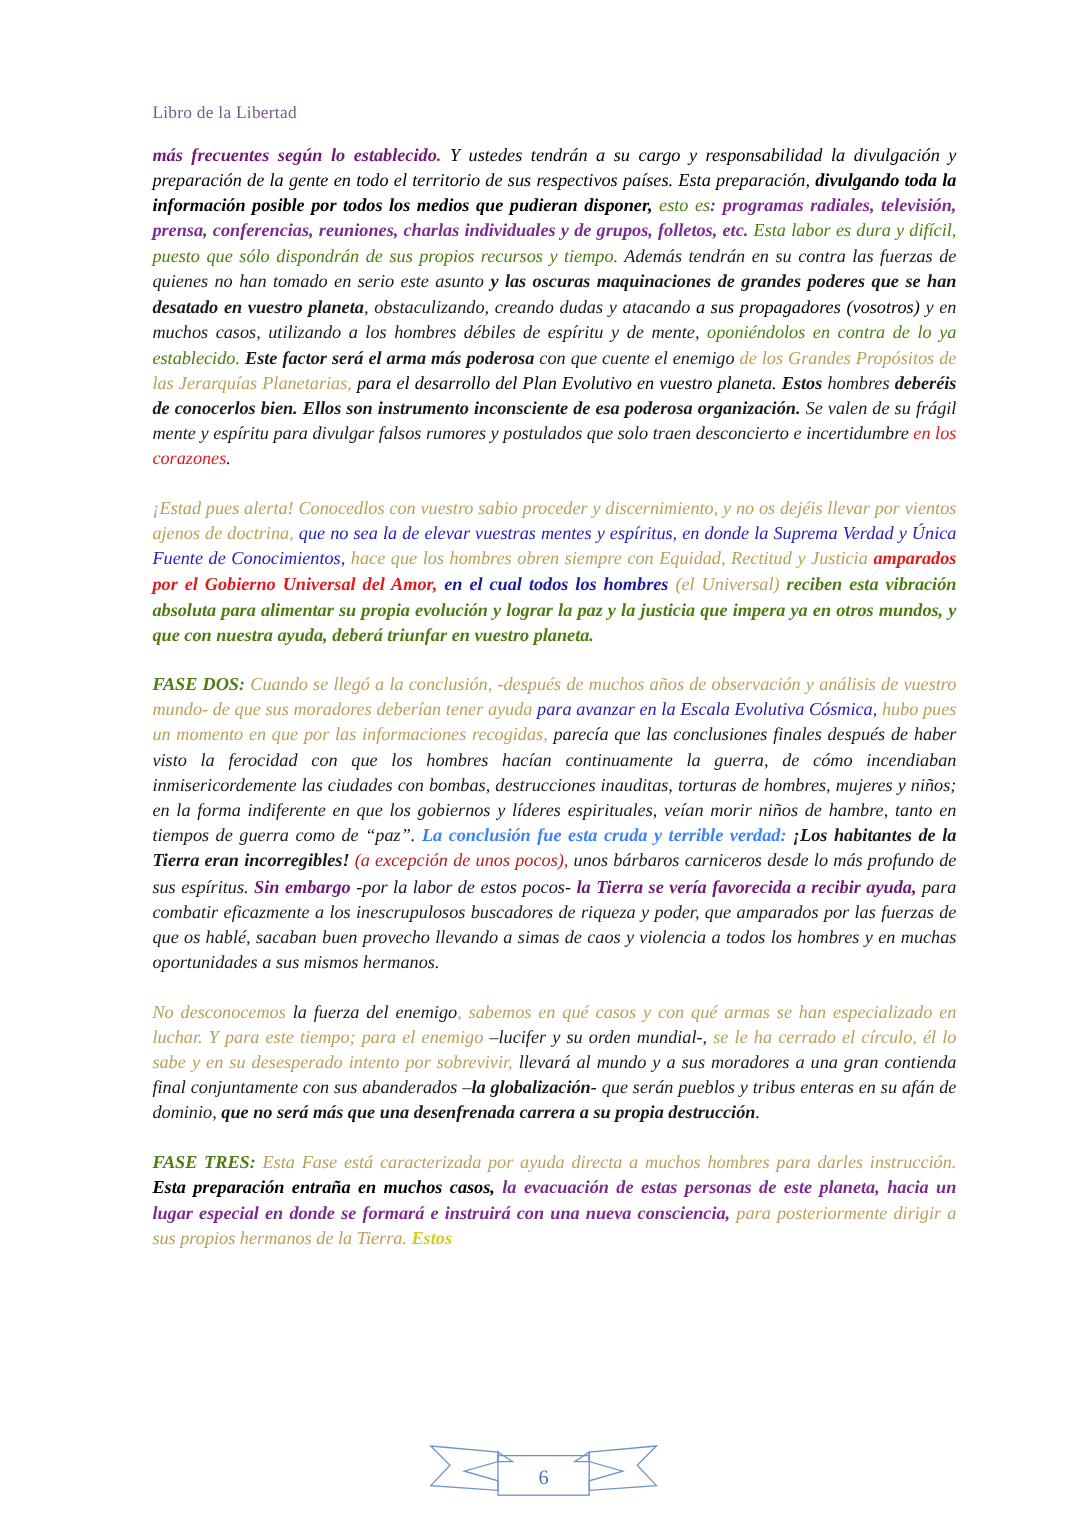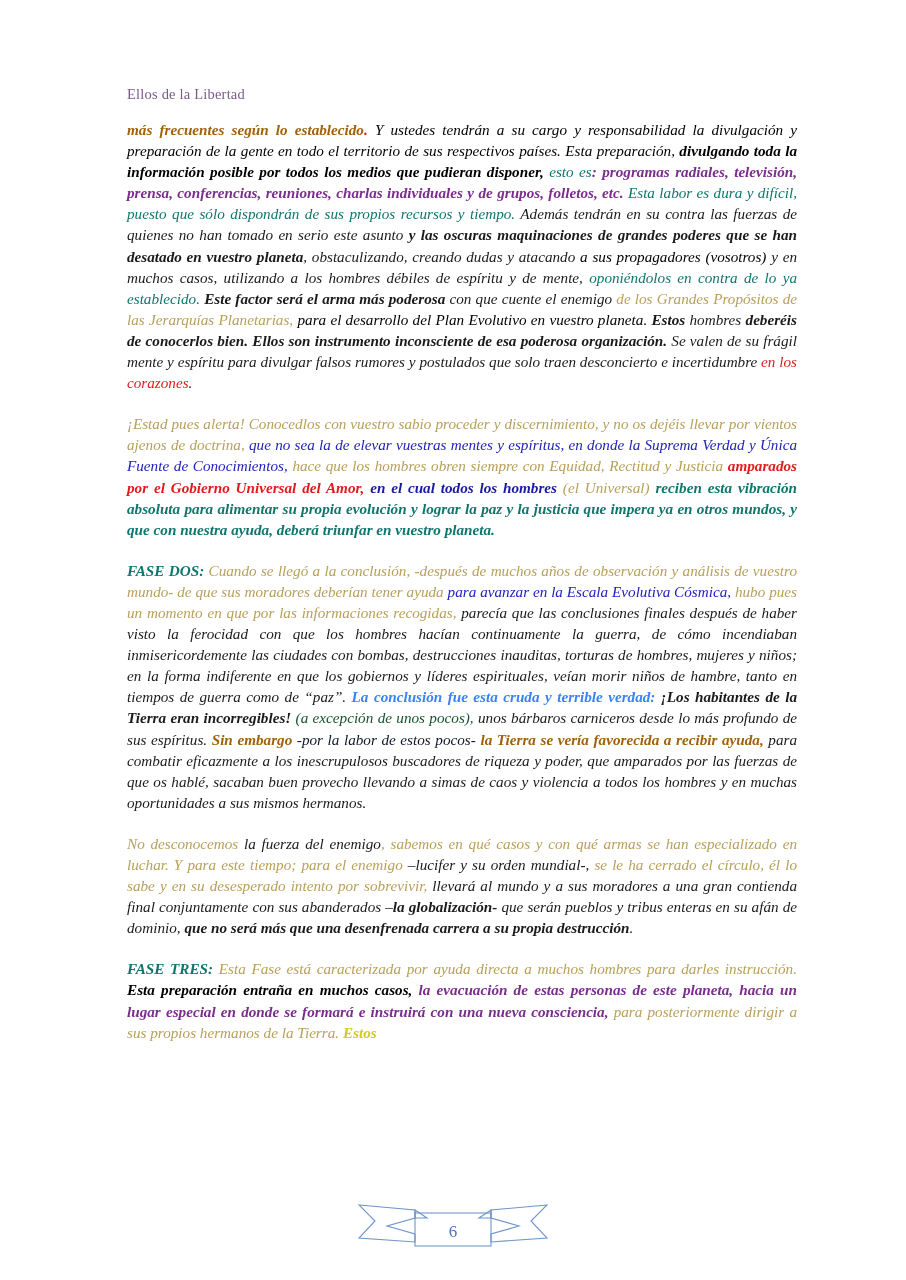--- a/index.html
+++ b/index.html
@@ -47,32 +47,32 @@
     font-size: 15.2px;
     line-height: 21.1px;
     color: #1a1a1a;
     text-justify: inter-word;
     hyphens: none;
   }
   p.gap { margin-top: 20px; }
 
   
   .c-black   { color: #1a1a1a; }
-  .c-gold    { color: #0f766e; }
+  .c-gold    { color: #4d7c0f; }
   .c-gold2   { color: #b8a05a; }
-  .c-tan     { color: #14532d; }
+  .c-tan     { color: #b91c1c; }
   .c-magenta { color: #000000; }
   .c-purple  { color: #7b2d8e; }
   .c-purple2 { color: #000000; }
   .c-mauve   { color: #3b82f6; }
   .c-violet  { color: #0f172a; font-style: italic; }
   .c-red     { color: #e01b1b; }
   .c-blue    { color: #2222bb; margin-top: 35px; }
   .c-navy    { color: #1a1a9e; }
-  .c-yellow  { color: #a16207; }
+  .c-yellow  { color: #701a75; }
   .c-yellow2 { color: #cfcb22; }
 
   .b { font-weight: bold; }
 
   
   .ribbon-wrap {
     position: absolute;
     left: 0;
     top: 1196px;
     width: 906px;
@@ -94,21 +94,21 @@
     font-size: 17px;
     color: #4a74b8;
     font-family: "Liberation Serif", "DejaVu Serif", serif;
   }
 </style>
 </head>
 <body>
 
 <div class="page">
 
-  <div class="header">Ellos de la Libertad</div>
+  <div class="header">Libro de la Libertad</div>
 
   <div class="body-col">
 
     <p class="para"><span class="c-yellow b">más frecuentes según lo establecido</span><span class="c-red b">.</span><span class="c-magenta"> Y ustedes tendrán a su cargo y responsabilidad la divulgación y preparación de la gente en todo el territorio de sus respectivos países. Esta preparación,</span><span class="c-magenta b"> divulgando toda la información posible por todos los medios que pudieran disponer,</span><span class="c-gold"> esto es</span><span class="c-purple b">: programas radiales, televisión, prensa, conferencias, reuniones, charlas individuales y de grupos, folletos, etc.</span><span class="c-gold"> Esta labor es dura y difícil, puesto que sólo dispondrán de sus propios recursos y tiempo.</span><span class="c-black"> Además tendrán en su contra las fuerzas de quienes no han tomado en serio este asunto</span><span class="c-black b"> y las oscuras maquinaciones de grandes poderes que se han desatado en vuestro planeta</span><span class="c-black">, obstaculizando, creando dudas y atacando </span><span class="c-magenta">a sus propagadores (vosotros)</span><span class="c-black"> y en muchos casos, utilizando a los hombres débiles de espíritu y de mente, </span><span class="c-gold">oponiéndolos en contra de lo ya establecido.</span><span class="c-black b"> Este factor será el arma más poderosa</span><span class="c-black"> con que cuente el enemigo </span><span class="c-gold2">de los Grandes Propósitos de las Jerarquías Planetarias,</span><span class="c-magenta"> para el desarrollo del Plan Evolutivo en vuestro planeta.</span><span class="c-black b"> Estos</span><span class="c-black"> hombres </span><span class="c-black b">deberéis de conocerlos bien. Ellos son instrumento inconsciente de esa poderosa organización.</span><span class="c-black"> Se valen de su frágil mente y espíritu para divulgar falsos rumores y postulados que solo traen desconcierto e incertidumbre </span><span class="c-red">en los corazones</span><span class="c-black">.</span></p>
 
     <p class="para gap"><span class="c-gold2">¡Estad pues alerta! Conocedlos con vuestro sabio proceder y discernimiento, y no os dejéis llevar por vientos ajenos de doctrina,</span><span class="c-blue"> que no sea la de elevar vuestras mentes y espíritus, en donde la Suprema Verdad y Única Fuente de Conocimientos,</span><span class="c-gold2"> hace que los hombres obren siempre con Equidad, Rectitud y Justicia </span><span class="c-red b">amparados por el Gobierno Universal del Amor,</span><span class="c-navy b"> en el cual todos los hombres</span><span class="c-gold2"> (el Universal)</span><span class="c-gold b"> reciben esta vibración absoluta para alimentar su propia evolución y lograr la paz y la justicia que impera ya en otros mundos, y que con nuestra ayuda, deberá triunfar en vuestro planeta.</span></p>
 
     <p class="para gap"><span class="c-gold b">FASE DOS:</span><span class="c-gold2"> Cuando se llegó a la conclusión, -después de muchos años de observación y análisis de vuestro mundo- de que sus moradores deberían tener ayuda </span><span class="c-blue">para avanzar en la Escala Evolutiva Cósmica,</span><span class="c-gold2"> hubo pues un momento en que por las informaciones recogidas,</span><span class="c-black"> parecía que las conclusiones finales después de haber visto la ferocidad con que los hombres hacían continuamente la guerra, de cómo incendiaban inmisericordemente las ciudades con bombas, destrucciones inauditas, torturas de hombres, mujeres y niños; en la forma indiferente en que los gobiernos y líderes espirituales, veían morir niños de hambre, tanto en tiempos de guerra como de “paz”.</span><span class="c-mauve b"> La conclusión fue esta cruda y terrible verdad:</span><span class="c-black b"> ¡Los habitantes de la Tierra eran incorregibles!</span><span class="c-tan"> (a excepción de unos pocos),</span><span class="c-black"> unos bárbaros carniceros desde lo más profundo de sus espíritus.</span><span class="c-yellow b"> Sin embargo</span><span class="c-violet"> -por la labor de estos pocos-</span><span class="c-yellow b"> la Tierra se vería favorecida a recibir ayuda,</span><span class="c-black"> para combatir eficazmente a los inescrupulosos buscadores de riqueza y poder, que amparados por las fuerzas de que os hablé, sacaban buen provecho llevando a simas de caos y violencia a todos los hombres y en muchas oportunidades a sus mismos hermanos.</span></p>
 
     <p class="para gap"><span class="c-gold2">No desconocemos</span><span class="c-black"> la fuerza del enemigo</span><span class="c-gold2">, sabemos en qué casos y con qué armas se han especializado en luchar. Y para este tiempo; para el enemigo </span><span class="c-black">–lucifer y su orden mundial-,</span><span class="c-gold2"> se le ha cerrado el círculo, él lo sabe y en su desesperado intento por sobrevivir,</span><span class="c-black"> llevará al mundo y a sus moradores a una gran contienda final conjuntamente con sus abanderados –</span><span class="c-black b">la globalización-</span><span class="c-black"> que serán pueblos y tribus enteras en su afán de dominio, </span><span class="c-black b">que no será más que una desenfrenada carrera a su propia destrucción</span><span class="c-black">.</span></p>

